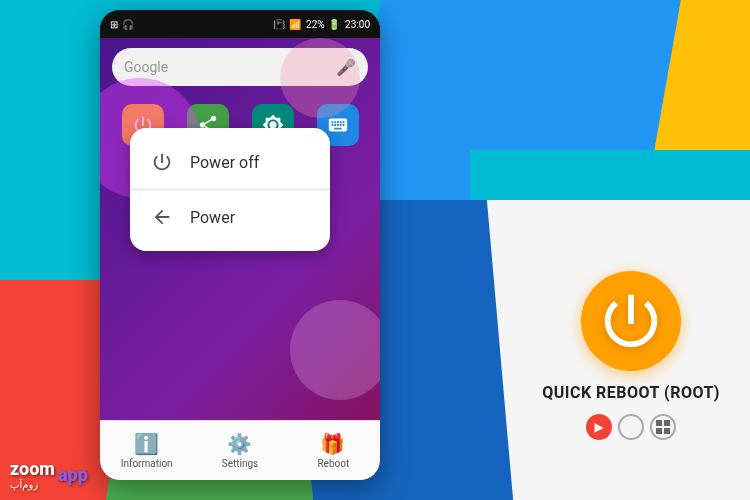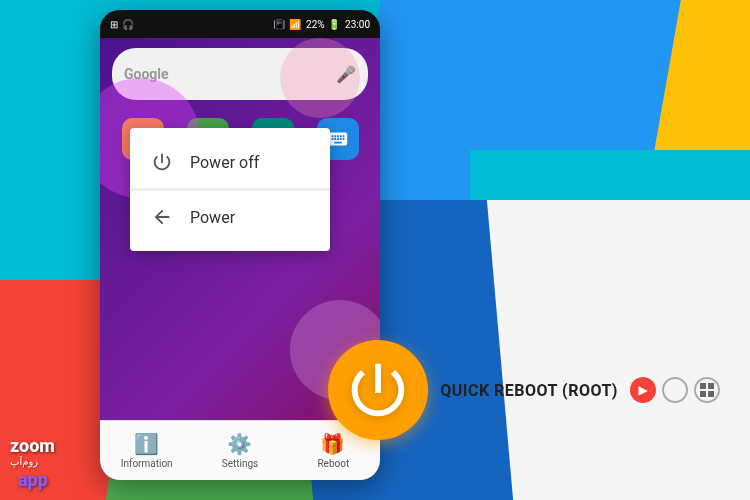--- a/index.html
+++ b/index.html
@@ -72,26 +72,25 @@
     
     .wallpaper-shape1 { position: absolute; top: 40px; left: -20px; width: 120px; height: 120px; background: #e040fb; border-radius: 50%; opacity: 0.4; }
     .wallpaper-shape2 { position: absolute; top: 0; right: 20px; width: 80px; height: 80px; background: #f48fb1; border-radius: 50%; opacity: 0.3; }
     .wallpaper-shape3 { position: absolute; bottom: 80px; right: -10px; width: 100px; height: 100px; background: #ce93d8; border-radius: 50%; opacity: 0.35; }
 
     
     .search-bar {
       margin: 10px 12px;
       background: #f1f1f1;
       border-radius: 24px;
-      height: 52px;
+      height: 38px;
       display: flex;
       align-items: center;
       padding: 0 12px;
       justify-content: space-between;
-      font-weight: bold;
     }
     .search-text { color: #999; font-size: 14px; }
     .mic-icon { color: #4285F4; font-size: 16px; }
 
     
     .app-icons-row {
       display: flex;
       justify-content: space-around;
       padding: 8px 10px;
     }
@@ -110,21 +109,21 @@
     .icon-teal { background: #00897B; }
     .icon-blue { background: #1E88E5; }
 
     
     .power-menu {
       position: absolute;
       top: 90px;
       left: 30px;
       width: 200px;
       background: #fff;
-      border-radius: 4px;
+      border-radius: 16px;
       box-shadow: 0 4px 16px rgba(0,0,0,0.3);
       z-index: 20;
       padding: 8px 0;
     }
     .menu-item {
       display: flex;
       align-items: center;
       padding: 14px 20px;
       gap: 16px;
       cursor: pointer;
@@ -172,21 +171,21 @@
     .nav-icon { font-size: 20px; color: #555; }
     .nav-label { font-size: 10px; color: #555; }
 
     
     .right-content {
       position: absolute;
       right: 30px;
       bottom: 60px;
       z-index: 10;
       display: flex;
-      flex-direction: row;
+      flex-direction: column;
       align-items: center;
       gap: 12px;
     }
 
     
     .power-btn-circle {
       width: 100px;
       height: 100px;
       border-radius: 50%;
       background: #FFA000;
@@ -225,21 +224,20 @@
 
     
     .watermark {
       position: absolute;
       bottom: 10px;
       left: 10px;
       z-index: 20;
       display: flex;
       align-items: center;
       gap: 2px;
-      flex-direction: column;
     }
   </style>
 </head>
 <body>
 
 <div class="bg-container">
   <div class="bg-cyan"></div>
   <div class="bg-yellow"></div>
   <div class="bg-blue"></div>
   <div class="bg-red"></div>

